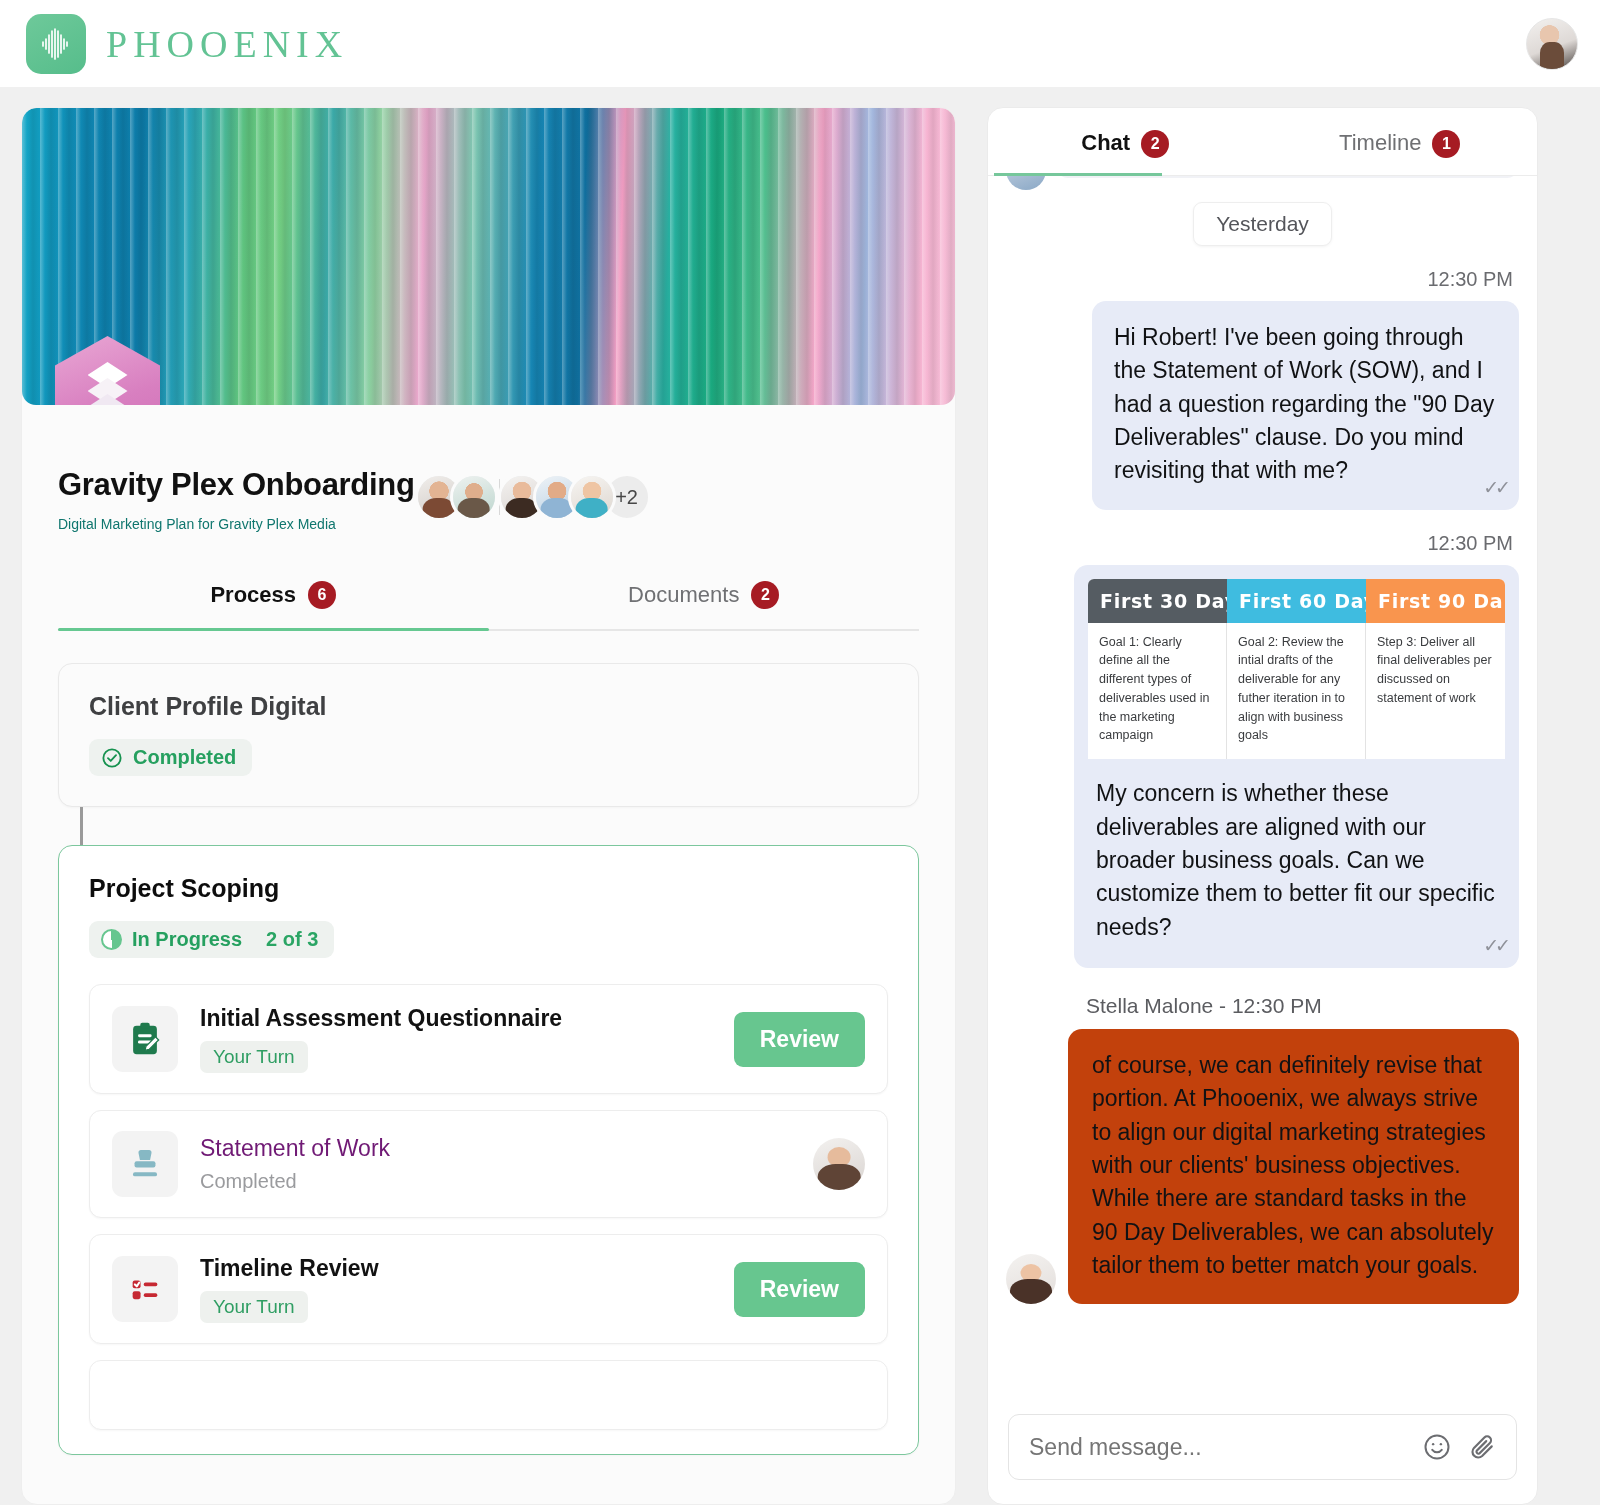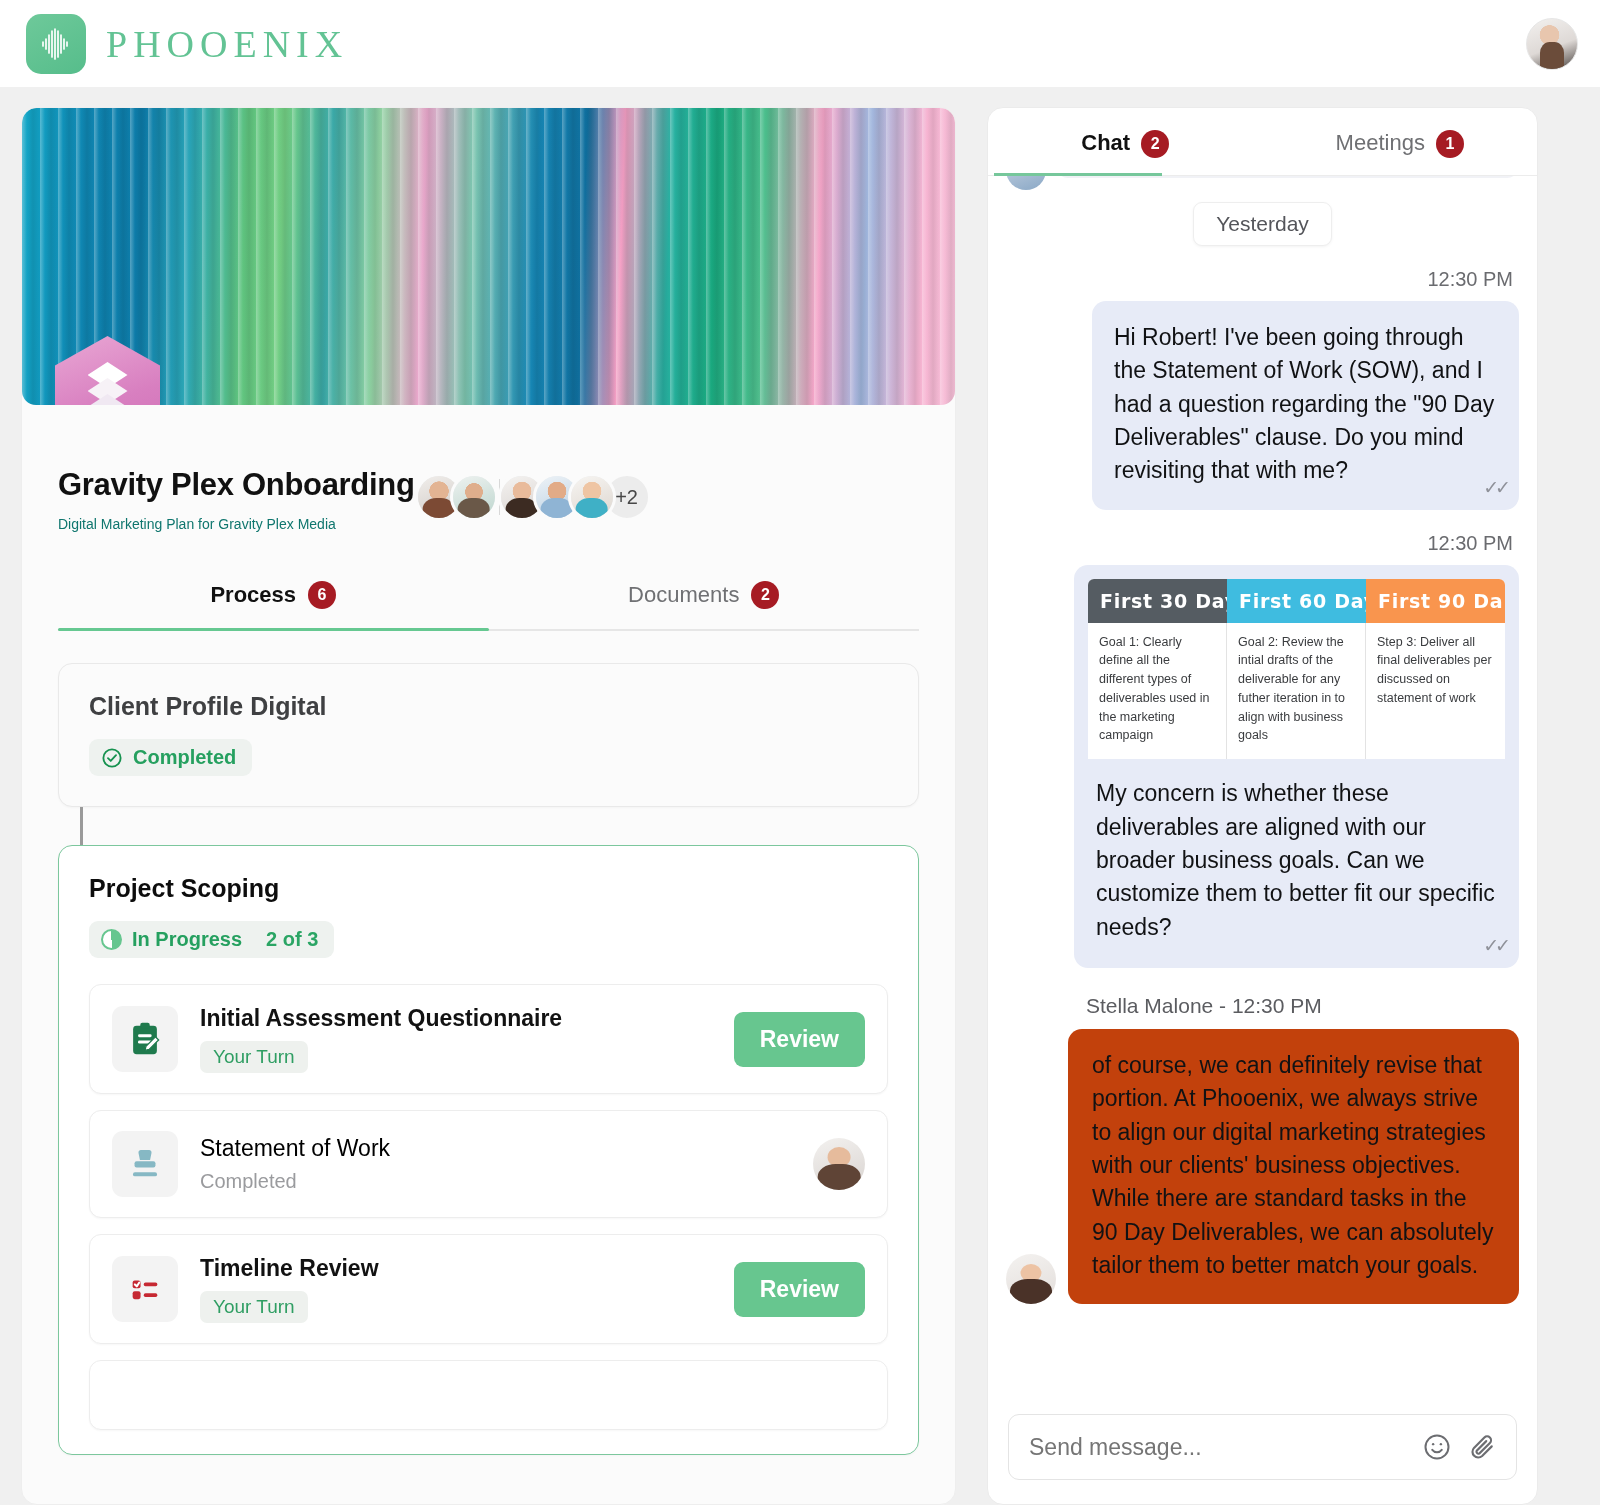--- a/index.html
+++ b/index.html
@@ -156,21 +156,21 @@
     background:#ffffff; border:1px solid #ededed; border-radius: 12px;
     padding: 20px 22px; display:flex; align-items:center; gap: 22px;
     box-shadow: 0 1px 2px rgba(0,0,0,.035); min-height: 104px;
   }
   .task-icon {
     width: 66px; height: 66px; border-radius: 11px; background:#f3f3f3;
     display:flex; align-items:center; justify-content:center; flex-shrink:0;
   }
   .task-body { flex: 1; min-width: 0; }
   .task-name { font-size: 23px; font-weight: bold; color:#121212; }
-  .task-name.muted { color:#000000; font-weight:normal; }
+  .task-name.muted { color:#701a75; font-weight:normal; }
   .task-tag {
     display:inline-block; margin-top: 9px; background:#eef1ee; border-radius: 7px;
     padding: 5px 13px; font-size: 19px; color:#2f9e63;
   }
   .task-sub { margin-top: 8px; font-size: 20px; color:#9a9b9e; }
   .btn-review {
     background:#67c68f; color:#ffffff; border:none; border-radius: 9px;
     padding: 14px 26px; font-size: 23px; font-weight:bold; cursor:pointer;
     font-family: "Liberation Sans", sans-serif;
   }
@@ -415,21 +415,21 @@
   </div>
 
   <div class="right-panel">
 
     <div class="chat-tabs">
       <div class="chat-tab active">
         <span>Chat</span>
         <span class="pill">2</span>
       </div>
       <div class="chat-tab">
-        <span>Meetings</span>
+        <span>Timeline</span>
         <span class="pill">1</span>
       </div>
       <div class="chat-tab-underline"></div>
     </div>
 
     <div class="chat-scroll">
 
       <div class="ghost-row">
         <div class="ghost-av"></div>
         <div class="ghost-bubble"></div>

